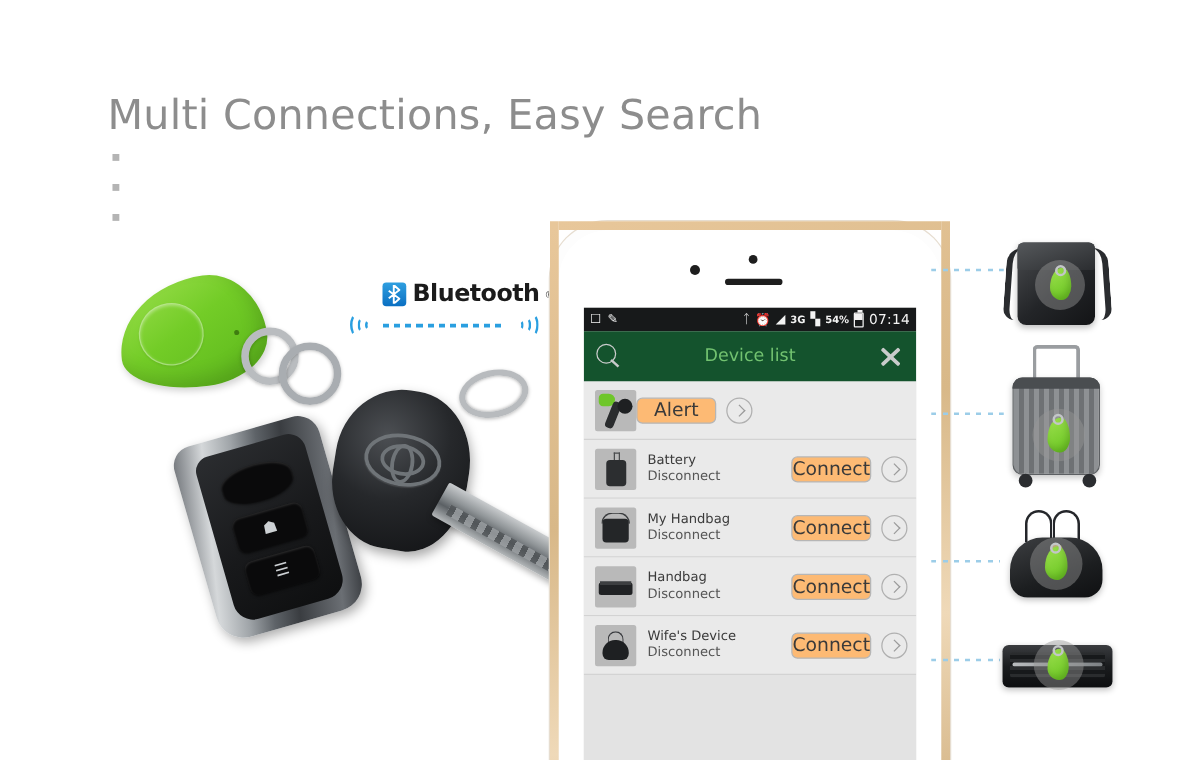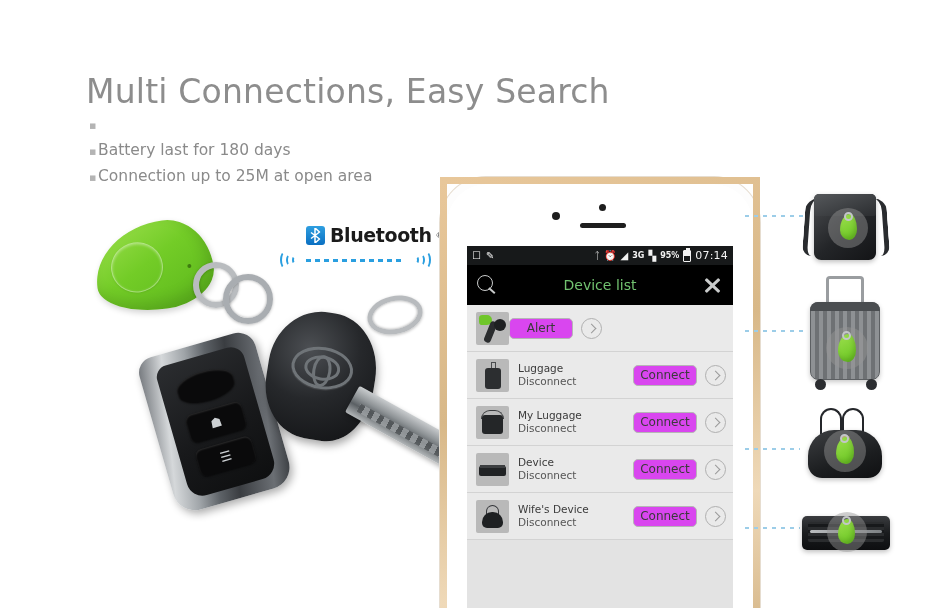--- a/index.html
+++ b/index.html
@@ -177,21 +177,21 @@
   .sb-pct { font-size: 8px; font-weight: 700; }
   .sb-time { font-size: 11px; font-weight: 400; letter-spacing: .2px; }
   .batt {
     width: 8px; height: 12px; border: 1px solid #f3f3f3; border-radius: 1px;
     position: relative; background: linear-gradient(180deg,#f3f3f3 54%,transparent 54%);
   }
   .batt:before { content:""; position: absolute; left: 2px; top: -3px; width: 4px; height: 2px; background: #f3f3f3; }
 
   
   .apphdr {
-    height: 40px; background: #000000; display: flex; align-items: center;
+    height: 40px; background: #14532d; display: flex; align-items: center;
     padding: 0 10px; position: relative;
   }
   .apphdr .title {
     position: absolute; left: 0; right: 0; text-align: center;
     font-size: 14px; color: #72c270; font-family: "DejaVu Sans", sans-serif;
   }
   .ic-search { width: 21px; height: 21px; position: relative; }
   .ic-search:before {
     content:""; position: absolute; left:0; top:0; width: 14px; height: 14px;
     border: 1.6px solid #c9cbcb; border-radius: 50%;
@@ -217,21 +217,21 @@
   }
   .thumb {
     width: 33px; height: 33px; background: #b9b9b9; border-radius: 2px;
     position: relative; overflow: hidden; flex: none;
   }
   .rowtext { margin-left: 9px; flex: 1; min-width: 0; }
   .rname { font-size: 10.5px; color: #3b3b3b; line-height: 13px; font-family: "DejaVu Sans", sans-serif; }
   .rstat { font-size: 10.5px; color: #555; line-height: 13px; font-family: "DejaVu Sans", sans-serif; }
   .pill {
     width: 64px; height: 21px; border: 1px solid #b6b6b6; border-radius: 5px;
-    background: #d946ef; color: #3a3a3a; font-size: 12px;
+    background: #fdba74; color: #3a3a3a; font-size: 15px;
     display: flex; align-items: center; justify-content: center; flex: none;
     font-family: "DejaVu Sans", sans-serif;
     text-align: center;
   }
   .chev {
     width: 21px; height: 21px; border: 1.4px solid #b0b0b0; border-radius: 50%;
     margin-left: 8px; position: relative; flex: none;
   }
   .chev:before {
     content:""; position: absolute; left: 6px; top: 6px; width: 6px; height: 6px;
@@ -323,25 +323,23 @@
 <div id="stage">
 
   <div class="headline">Multi Connections, Easy Search</div>
 
   <div class="bullets">
     <div class="bullet hi">
       <span class="dot">▪</span>
     </div>
     <div class="bullet">
       <span class="dot">▪</span>
-      <span>Battery last for 180 days</span>
     </div>
     <div class="bullet">
       <span class="dot">▪</span>
-      <span>Connection up to 25M at open area</span>
     </div>
   </div>
 
   <div class="tracker-wrap">
     <div class="fob">
       <div class="fob-btn"></div>
       <div class="fob-hole"></div>
     </div>
     <div class="ring1"></div>
     <div class="ring2"></div>
@@ -399,21 +397,21 @@
           <div class="sb-left">
             <span>☐</span>
             <span>✎</span>
           </div>
           <div class="sb-right">
             <span>ᛏ</span>
             <span>⏰</span>
             <span>◢</span>
             <span class="sb-3g">3G</span>
             <span>▚</span>
-            <span class="sb-pct">95%</span>
+            <span class="sb-pct">54%</span>
             <span class="batt"></span>
             <span class="sb-time">07:14</span>
           </div>
         </div>
 
         <div class="apphdr">
           <div class="ic-search"></div>
           <div class="title">Device list</div>
           <div class="ic-x"></div>
         </div>
@@ -429,47 +427,47 @@
             <div class="pill">Alert</div>
             <div class="chev"></div>
           </div>
 
           <div class="row">
             <div class="thumb tk-lug">
               <div class="h"></div>
                 <div class="body"></div>
             </div>
             <div class="rowtext">
-              <div class="rname">Luggage</div>
+              <div class="rname">Battery</div>
               <div class="rstat">Disconnect</div>
             </div>
             <div class="pill">Connect</div>
             <div class="chev"></div>
           </div>
 
           <div class="row">
             <div class="thumb tk-bag">
               <div class="strap"></div>
                 <div class="body"></div>
             </div>
             <div class="rowtext">
-              <div class="rname">My Luggage</div>
+              <div class="rname">My Handbag</div>
               <div class="rstat">Disconnect</div>
             </div>
             <div class="pill">Connect</div>
             <div class="chev"></div>
           </div>
 
           <div class="row">
             <div class="thumb tk-wal">
               <div class="body"></div>
                 <div class="lip"></div>
             </div>
             <div class="rowtext">
-              <div class="rname">Device</div>
+              <div class="rname">Handbag</div>
               <div class="rstat">Disconnect</div>
             </div>
             <div class="pill">Connect</div>
             <div class="chev"></div>
           </div>
 
           <div class="row">
             <div class="thumb tk-wife">
               <div class="h"></div>
                 <div class="body"></div>

